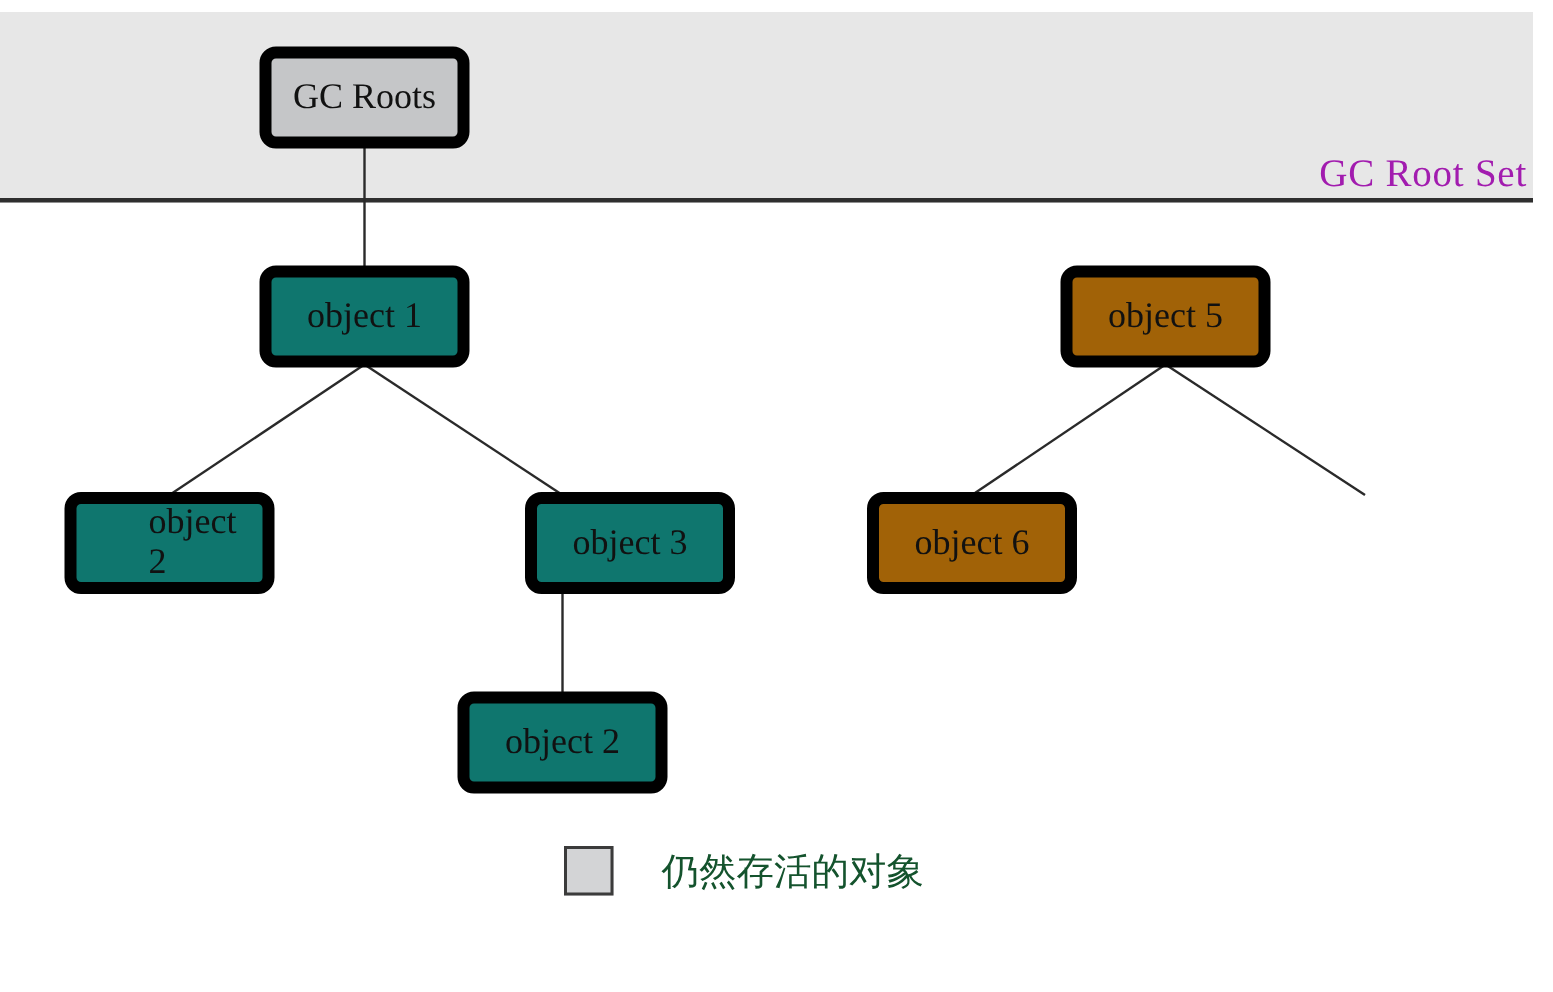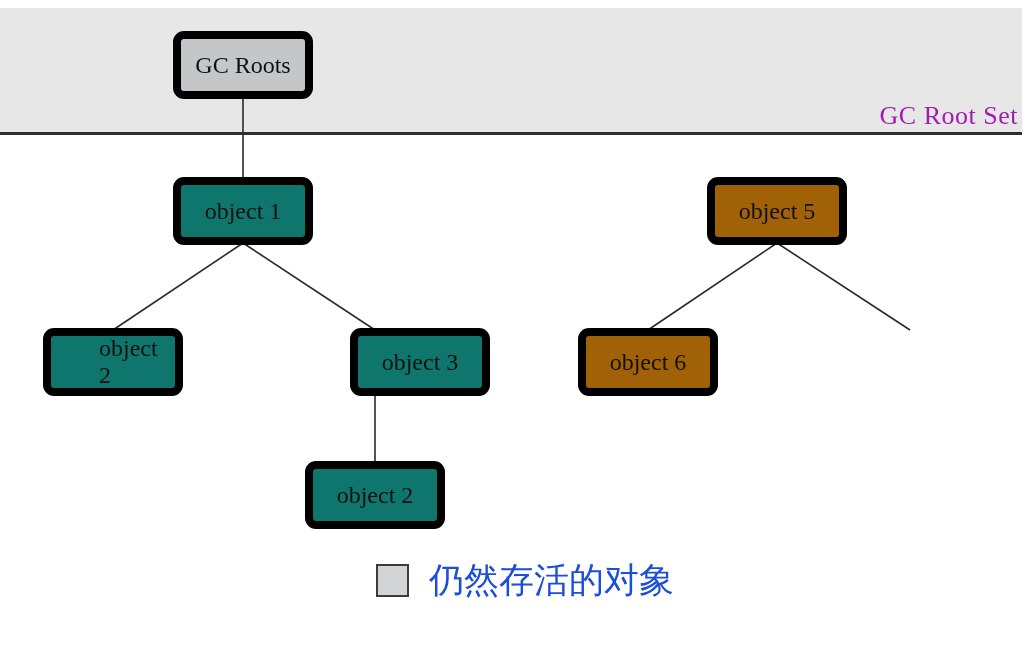--- a/index.html
+++ b/index.html
@@ -83,23 +83,23 @@
   .swatch {
     width: 33px;
     height: 33px;
     box-sizing: border-box;
     border: 2px solid #3b3b3b;
     flex: 0 0 auto;
   }
   .swatch.alive       { background: #d3d4d6; }
   .swatch.collectable { background: #ffffff; }
   .legend-text {
-    margin-left: 20px;
-    font-size: 35px;
-    color: #1d4ed8;
+    margin-left: 32px;
+    font-size: 25px;
+    color: #14532d;
     white-space: nowrap;
   }
 </style>
 </head>
 <body>
 
 <div class="canvas">
 
   <div class="band">
     <span class="band-label">GC Root Set</span>

